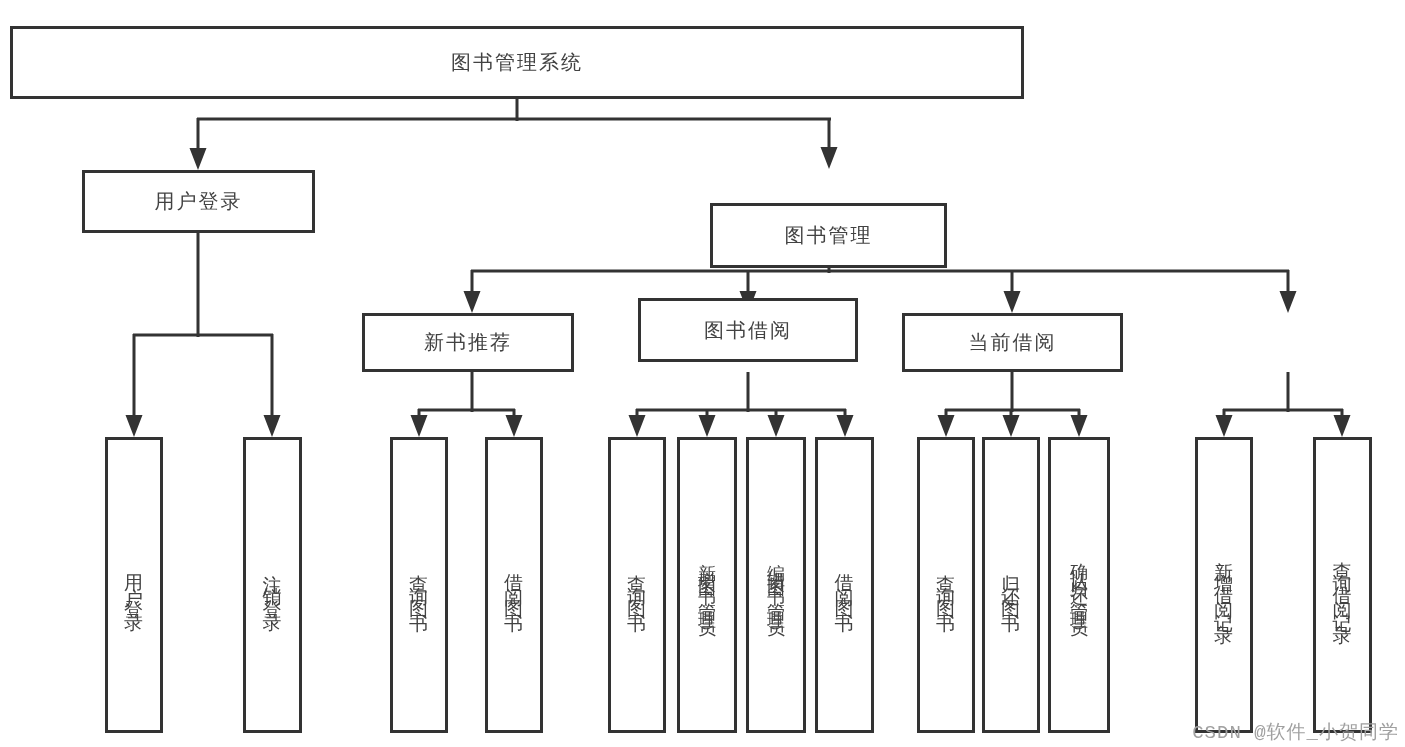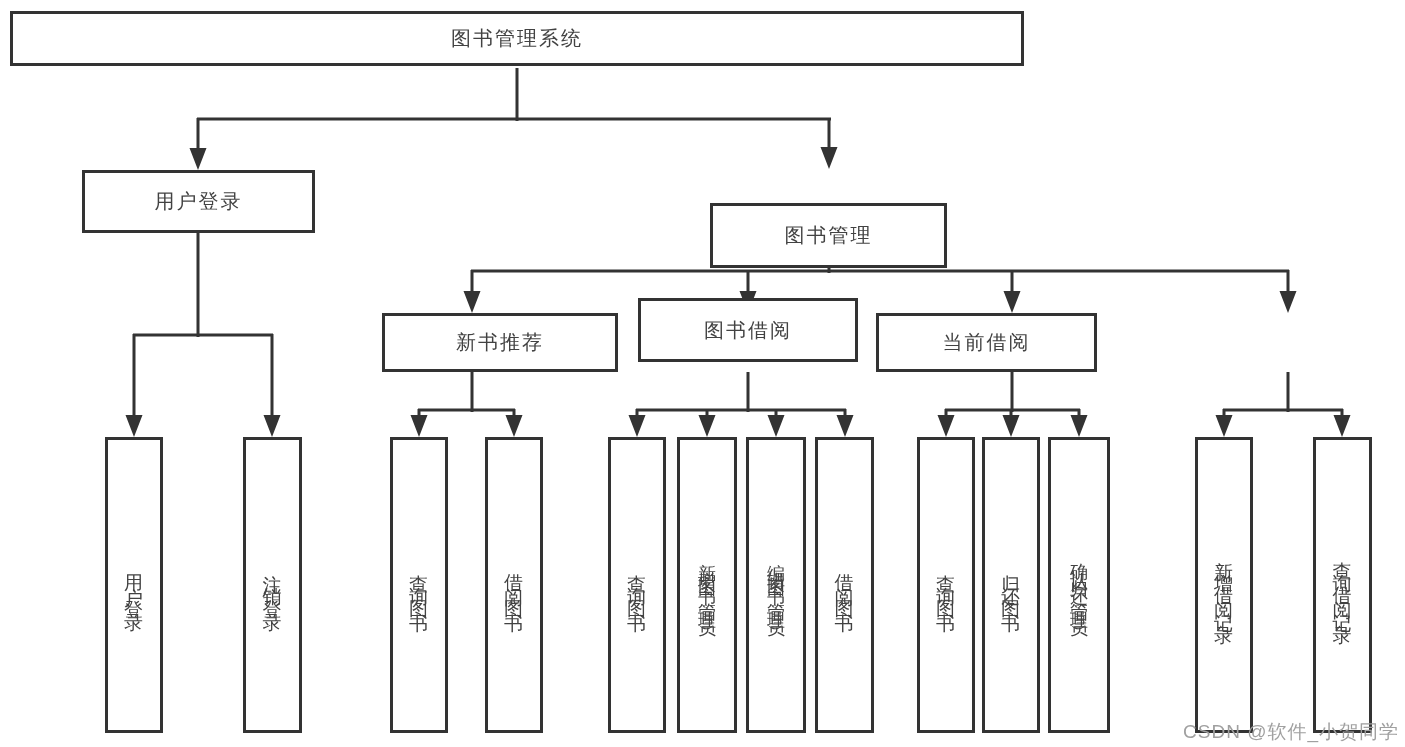--- a/index.html
+++ b/index.html
@@ -17,21 +17,21 @@
   }
   .leaf{
     writing-mode:vertical-lr;text-orientation:mixed;
     font-size:19px;letter-spacing:13px;white-space:normal;
     line-height:1;
   }
   .leaf.long{letter-spacing:8px;font-size:18px;}
   .watermark{
     position:absolute;right:6px;bottom:2px;
     font-size:19px;color:#a0a0a0;letter-spacing:1px;
-    font-family:Liberation Sans, sans-serif;
+    font-family:Liberation Mono, monospace;
   }
 </style>
 </head>
 <body>
 
 <div class="stage">
 
   <svg class="connectors" width="1405" height="747" viewBox="0 0 1405 747">
     <path fill="none" stroke="#333333" stroke-width="3" d="M517 68 V121 M197 119 H831 M198 118 V155 M829 118 V154
              M198 233 V337 M133 335 H273 M134 334 V422 M272 334 V422
@@ -54,28 +54,28 @@
              M698.5 415 L715.5 415 L707 437 Z
              M767.5 415 L784.5 415 L776 437 Z
              M836.5 415 L853.5 415 L845 437 Z
              M937.5 415 L954.5 415 L946 437 Z
              M1002.5 415 L1019.5 415 L1011 437 Z
              M1070.5 415 L1087.5 415 L1079 437 Z
              M1215.5 415 L1232.5 415 L1224 437 Z
              M1333.5 415 L1350.5 415 L1342 437 Z"></path>
   </svg>
 
-  <div class="box" style="left:10px;top:11px;width:1014px;height:55px;">图书管理系统</div>
+  <div class="box" style="left:10px;top:26px;width:1014px;height:73px;">图书管理系统</div>
 
   <div class="box" style="left:82px;top:170px;width:233px;height:63px;">用户登录</div>
   <div class="box" style="left:710px;top:169px;width:237px;height:65px;margin-top:34px;">图书管理</div>
 
-  <div class="box" style="left:382px;top:313px;width:236px;height:59px;">新书推荐</div>
+  <div class="box" style="left:362px;top:313px;width:212px;height:59px;">新书推荐</div>
   <div class="box" style="left:638px;top:298px;width:220px;height:64px;">图书借阅</div>
-  <div class="box" style="left:876px;top:313px;width:221px;height:59px;">当前借阅</div>
+  <div class="box" style="left:902px;top:313px;width:221px;height:59px;">当前借阅</div>
 
   <div class="box leaf" style="left:105px;top:437px;width:58px;height:296px;">用户登录</div>
   <div class="box leaf" style="left:243px;top:437px;width:59px;height:296px;">注销登录</div>
 
   <div class="box leaf" style="left:390px;top:437px;width:58px;height:296px;">查询图书</div>
   <div class="box leaf" style="left:485px;top:437px;width:58px;height:296px;">借阅图书</div>
 
   <div class="box leaf" style="left:608px;top:437px;width:58px;height:296px;">查询图书</div>
   <div class="box leaf long" style="left:677px;top:437px;width:60px;height:296px;">新增图书（管理员）</div>
   <div class="box leaf long" style="left:746px;top:437px;width:60px;height:296px;">编辑图书（管理员）</div>

